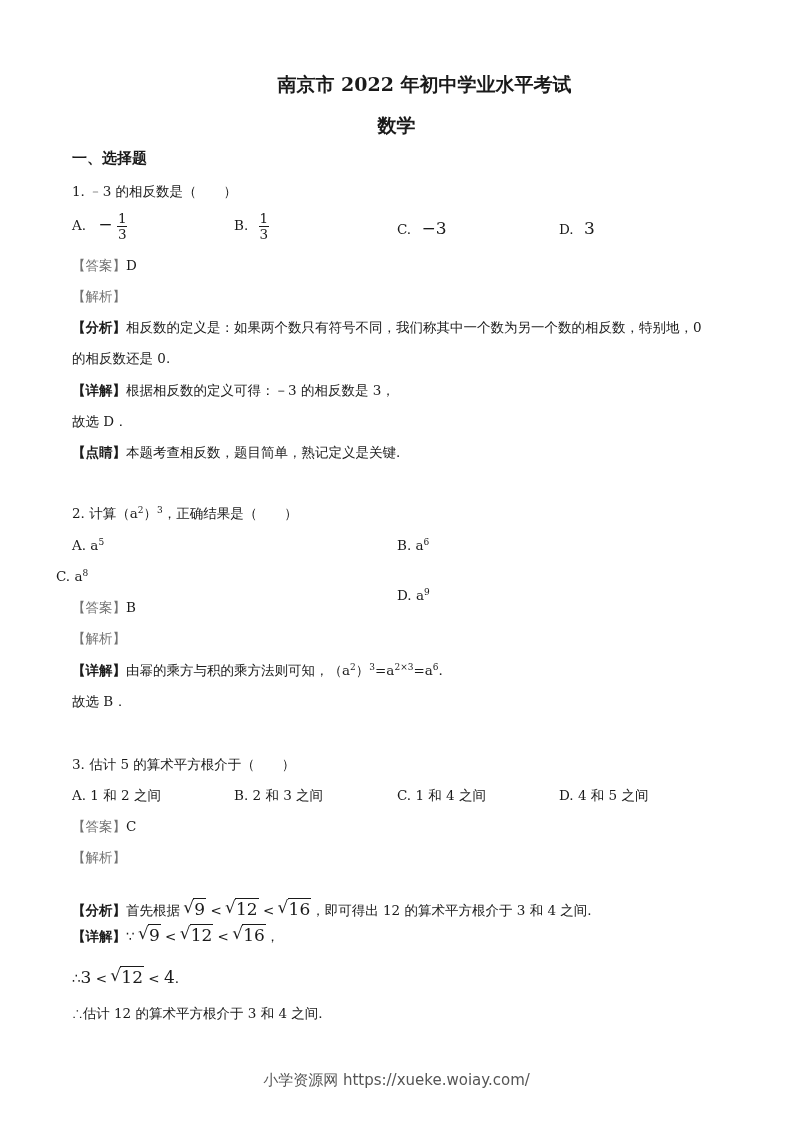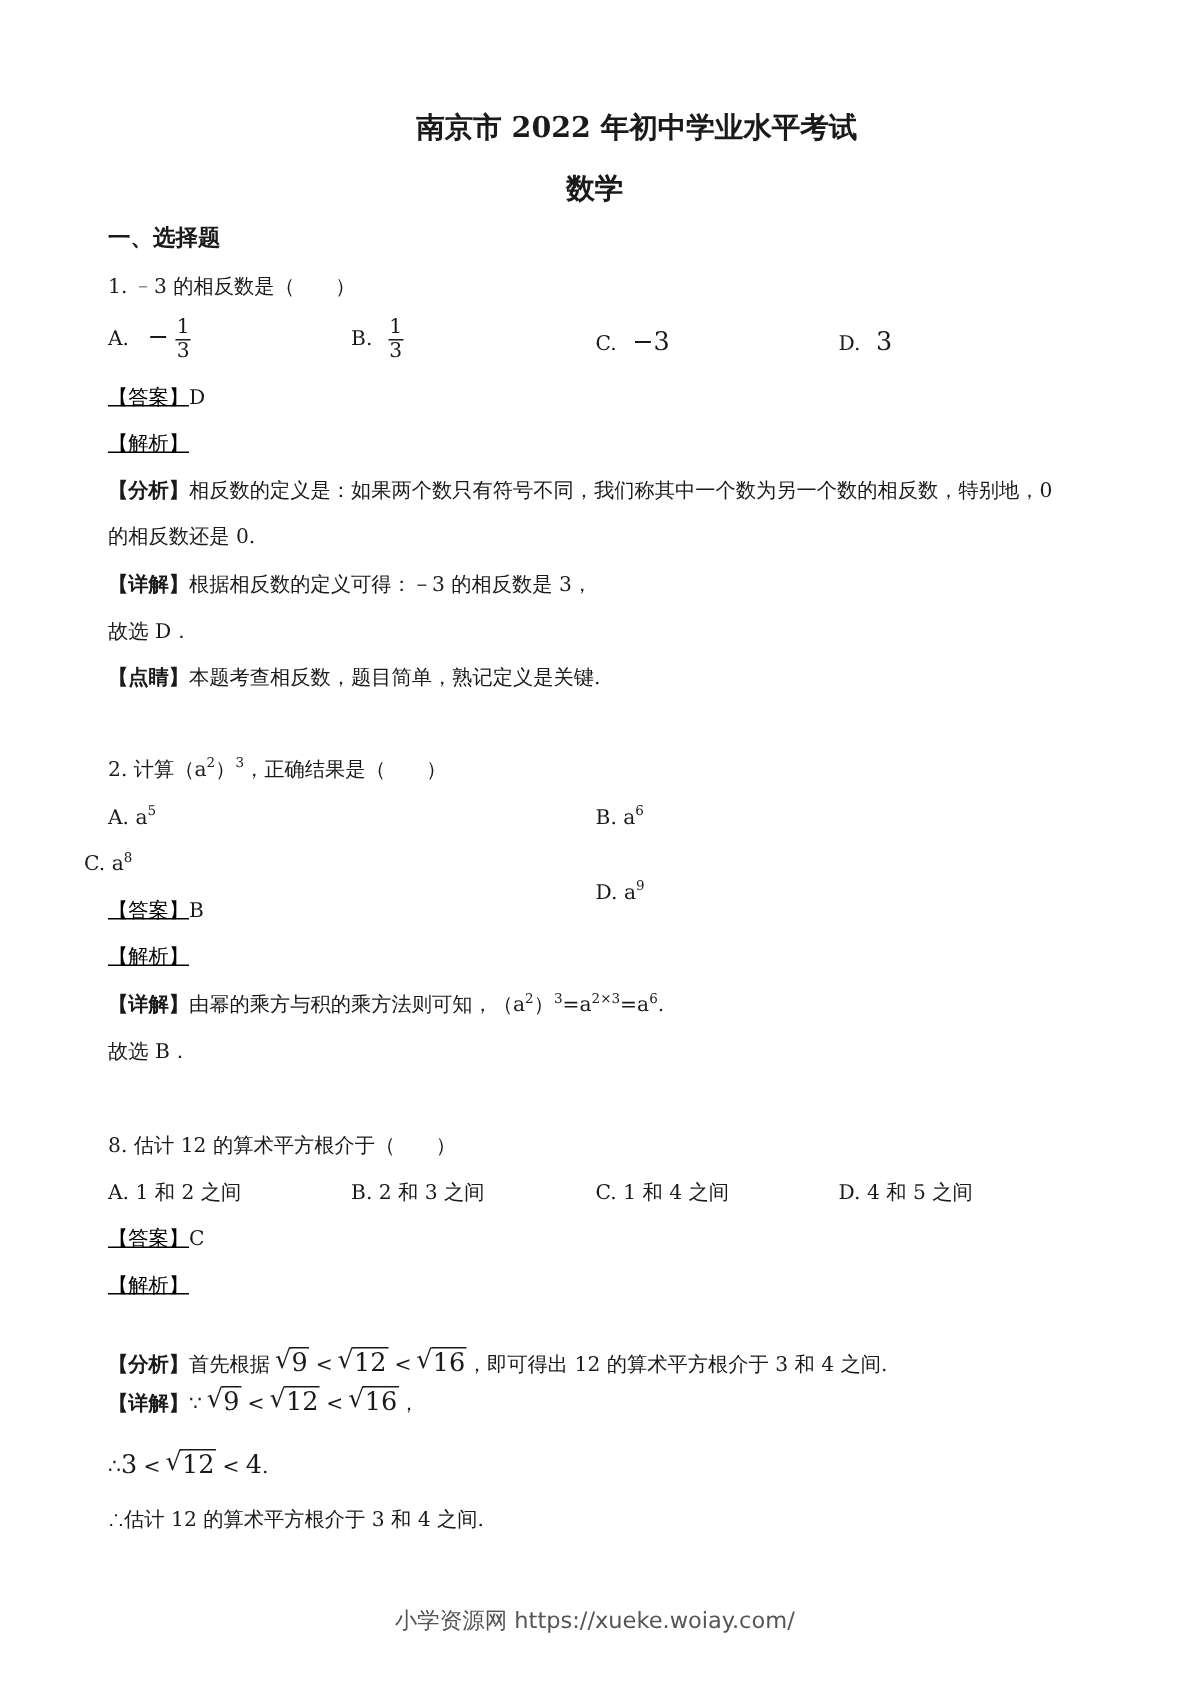--- a/index.html
+++ b/index.html
@@ -6,21 +6,21 @@
   body {
     width: 793px; height: 1122px; position: relative; overflow: hidden;
     font-family: "DejaVu Serif", "Liberation Serif", serif;
     color: #1a1a1a;
   }
   .abs { position: absolute; white-space: nowrap; }
   .title { left: 0; width: 793px; text-align: center; font-weight: bold; font-size: 19px; top: 72px; margin-left: 28px; }
   .subtitle { left: 0; width: 793px; text-align: center; font-weight: bold; font-size: 19px; top: 113px; }
   .section { left: 72px; top: 149px; font-weight: bold; font-size: 15px; }
   .txt { font-size: 13.5px; line-height: 18px; }
-  .tag-blue { color: #000000; text-decoration: underline; }
+  .tag-blue { color: #737373; }
   .frac { display: inline-flex; flex-direction: column; align-items: center; vertical-align: middle; font-size: 13.5px; line-height: 15px; }
   .frac .num { border-bottom: 1px solid #1a1a1a; padding: 0 1px; }
   sup { font-size: 9px; vertical-align: super; line-height: 0; }
   .sqrt { display: inline-block; position: relative; padding-left: 9px; }
   .sqrt::before { content: "√"; position: absolute; left: -1px; top: -2px; font-size: 17px; }
   .sqrt .rad { border-top: 1px solid #1a1a1a; padding: 0 1px; font-size: 17px; }
   .footer { left: 0; width: 793px; text-align: center; top: 1071px; font-family: "DejaVu Sans", sans-serif; font-size: 15px; color: #555555; }
   .m { font-size: 17px; }
 </style>
 </head>
@@ -96,21 +96,21 @@
       <span class="tag-blue">【答案】</span><span>B</span>
     </div>
     <div class="abs txt tag-blue" style="left:72px;top:629px;">【解析】</div>
     <div class="abs txt" style="left:72px;top:661px;">
       <b>【详解】</b><span>由幂的乘方与积的乘方法则可知，（a</span><sup>2</sup><span>）</span><sup>3</sup><span>=a</span><sup>2×3</sup><span>=a</span><sup>6</sup><span>.</span>
     </div>
     <div class="abs txt" style="left:72px;top:692px;">故选 B．</div>
   </div>
 
   <div>
-    <div class="abs txt" style="left:72px;top:755px;">8. 估计 12 的算术平方根介于（　　）</div>
+    <div class="abs txt" style="left:72px;top:755px;">3. 估计 5 的算术平方根介于（　　）</div>
     <div class="abs txt" style="left:72px;top:786px;">A. 1 和 2 之间</div>
     <div class="abs txt" style="left:234px;top:786px;">B. 2 和 3 之间</div>
     <div class="abs txt" style="left:397px;top:786px;">C. 1 和 4 之间</div>
     <div class="abs txt" style="left:559px;top:786px;">D. 4 和 5 之间</div>
     <div class="abs txt" style="left:72px;top:817px;">
       <span class="tag-blue">【答案】</span><span>C</span>
     </div>
     <div class="abs txt tag-blue" style="left:72px;top:848px;">【解析】</div>
 
     <div class="abs txt" style="left:72px;top:884px;margin-top:16px;">

